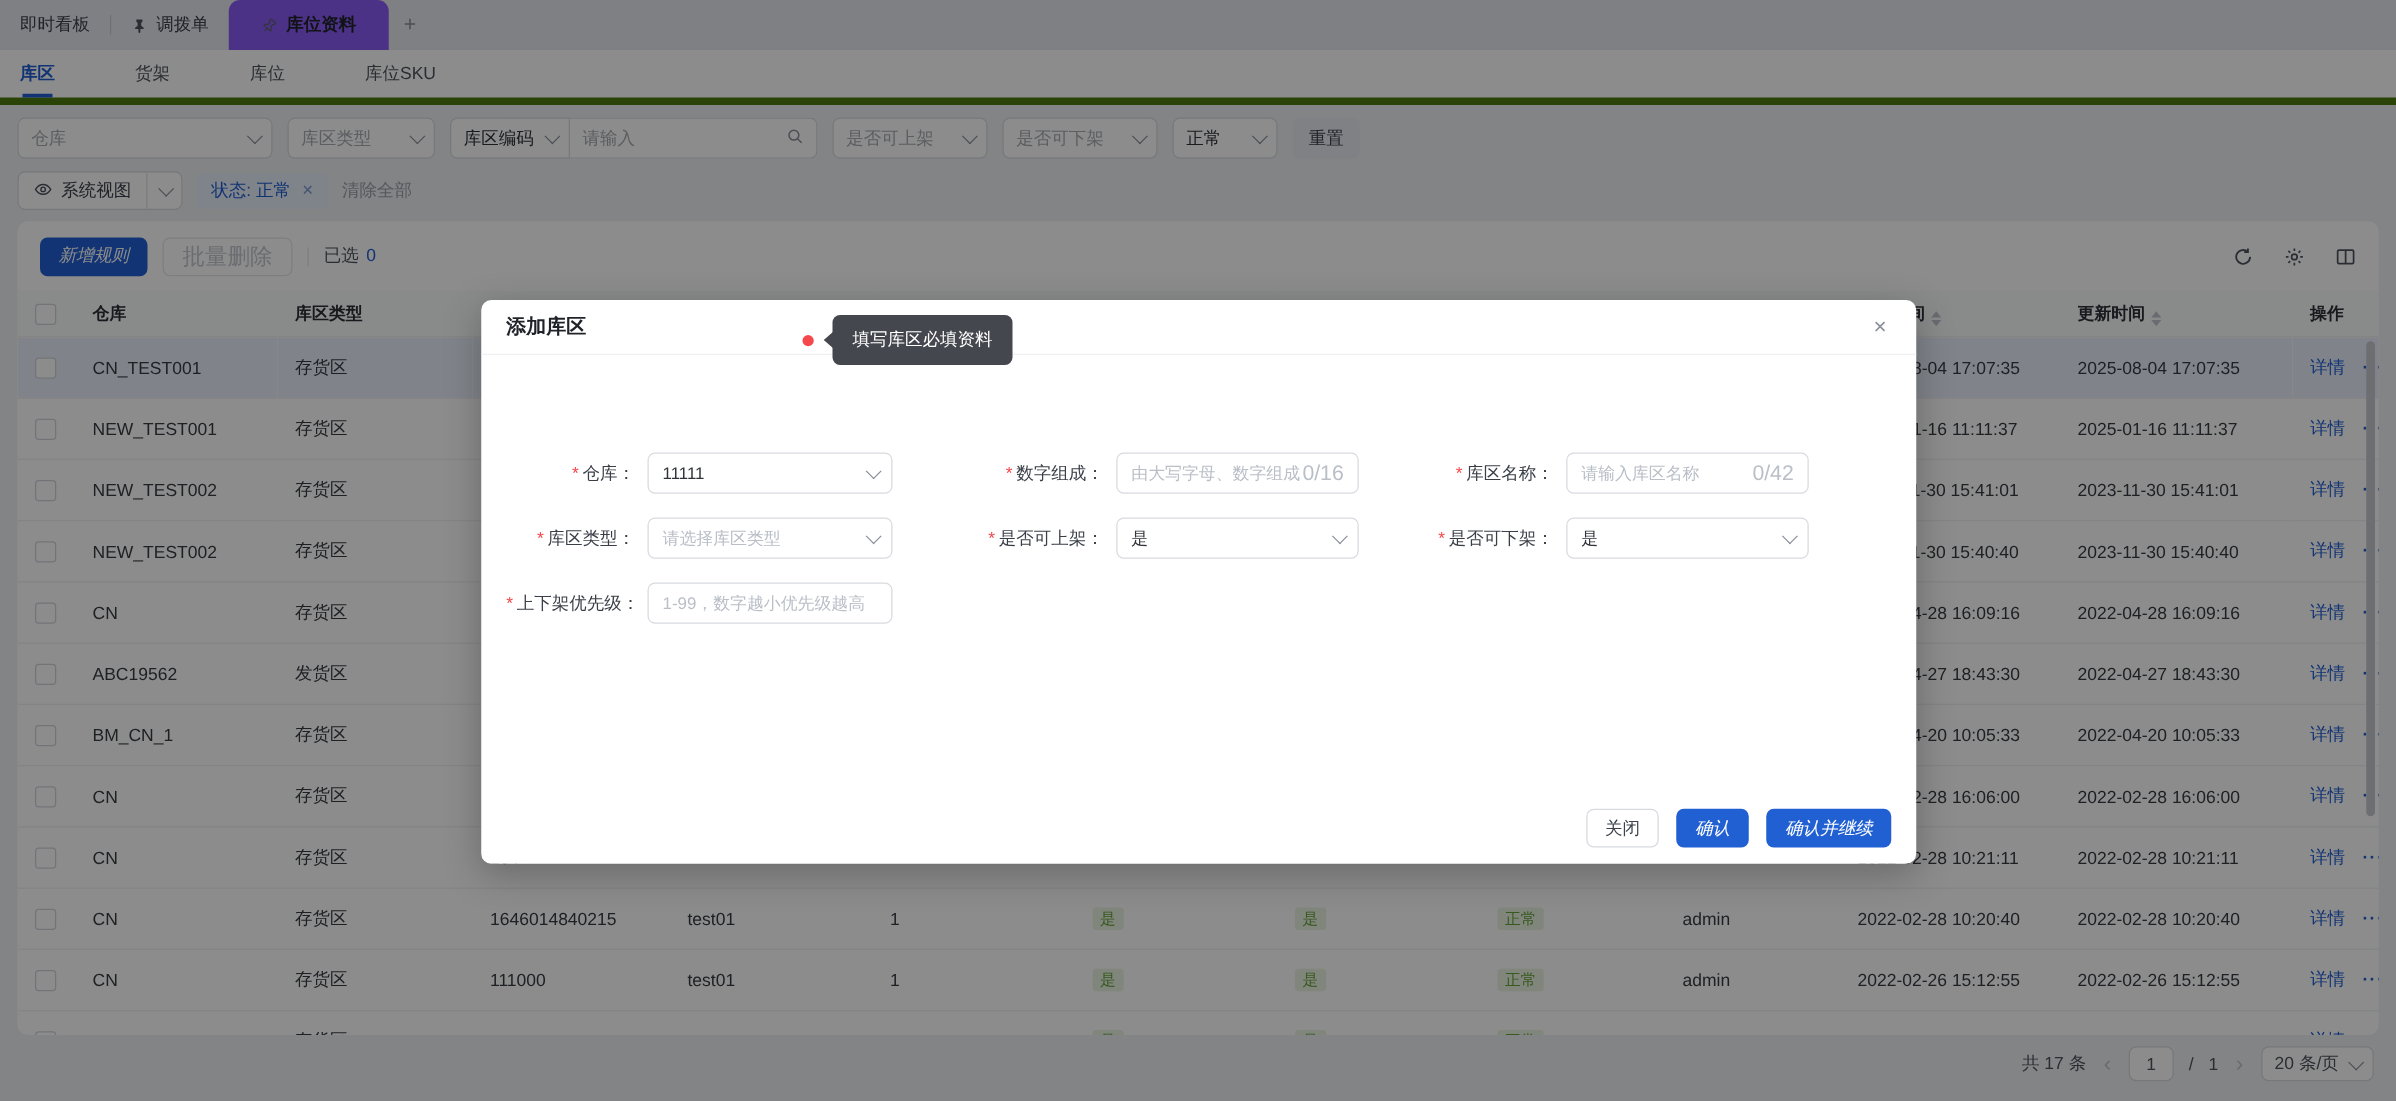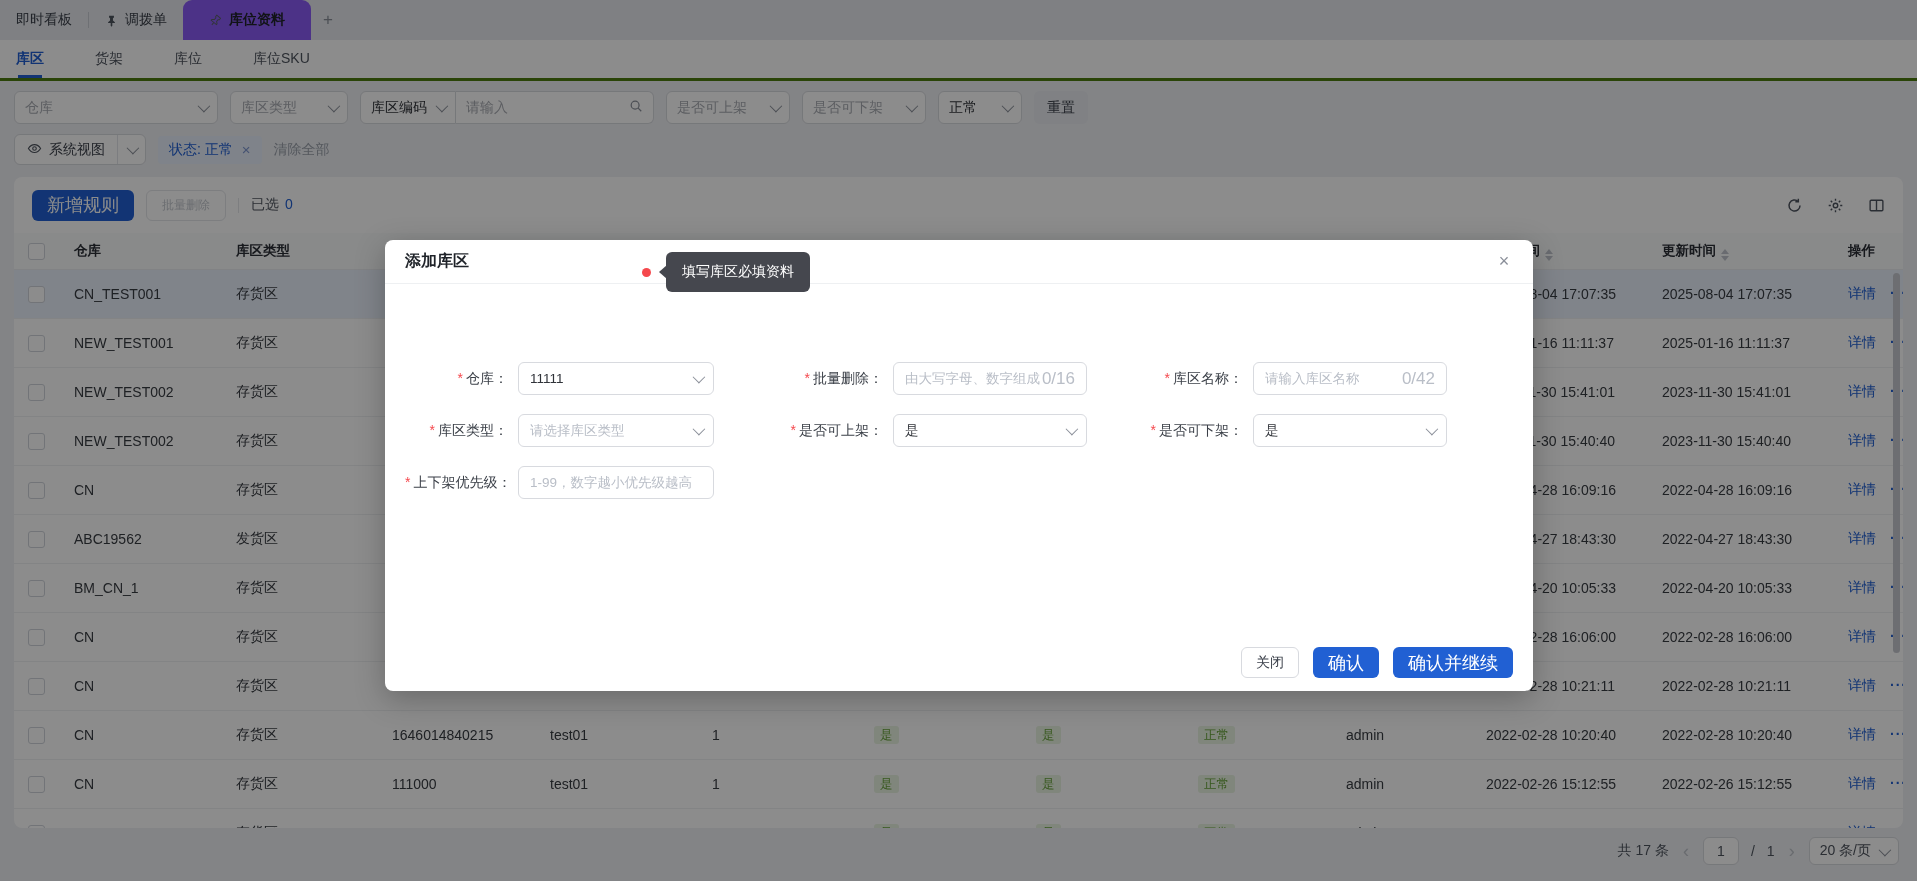--- a/index.html
+++ b/index.html
@@ -6,21 +6,21 @@
   .screen{position:relative;width:1917px;height:881px;overflow:hidden;
     font-family:"Liberation Sans","DejaVu Sans",sans-serif;font-size:14px;color:#333;background:#eef0f4;}
   
   .tabbar{height:40px;background:#e7eaef;display:flex;align-items:center;}
   .tab{display:flex;align-items:center;gap:7px;padding:0 16px;color:#3c414b;height:40px;cursor:pointer;}
   .tab-divider{width:1px;height:16px;background:#c9cdd4;}
   .tab-active{background:#8b5cf6;border-radius:9px 9px 0 0;height:40px;margin-top:0;font-weight:bold;color:#1f2329;padding:0 26px;}
   .tab-add{width:34px;height:40px;display:flex;align-items:center;justify-content:center;color:#8a8f99;font-size:17px;cursor:pointer;}
   .pin-icon{width:13px;height:13px;display:inline-block;}
   
-  .subnav{height:38px;background:#fff;border-bottom:3px solid #4d7c0f;display:flex;align-items:center;padding:0 16px;gap:51px;}
+  .subnav{height:38px;background:#fff;border-bottom:6px solid #4d7c0f;display:flex;align-items:center;padding:0 16px;gap:64px;}
   .subnav-item{position:relative;height:38px;display:flex;align-items:center;color:#4e545e;cursor:pointer;}
   .subnav-item.active{color:#2160d3;font-weight:bold;}
   .subnav-item.active::after{content:"";position:absolute;left:2px;right:2px;bottom:0;height:3px;background:#2160d3;}
   
   .filters{padding:10px 14px 0 14px;}
   .frow{display:flex;align-items:center;gap:12px;margin-bottom:10px;}
   .sel{height:33px;background:#fff;border:1px solid #d8dadf;border-radius:6px;display:flex;align-items:center;
     justify-content:space-between;padding:0 10px;box-sizing:border-box;color:#a8abb2;cursor:pointer;}
   .sel .val{color:#303339;}
   .chev{width:8px;height:8px;border-right:1.6px solid #8a8f99;border-bottom:1.6px solid #8a8f99;
@@ -33,22 +33,22 @@
   .viewgrp{display:flex;height:29px;background:#fff;border:1px solid #d8dadf;border-radius:6px;align-items:stretch;overflow:hidden;}
   .viewgrp .vmain{display:flex;align-items:center;gap:7px;padding:0 12px;color:#3c414b;cursor:pointer;}
   .viewgrp .vchev{display:flex;align-items:center;padding:0 9px;border-left:1px solid #e2e4e9;cursor:pointer;}
   .ftag{height:28px;background:#e7eefb;border-radius:4px;display:flex;align-items:center;gap:9px;
     padding:0 11px;color:#2160d3;cursor:default;}
   .ftag .x{cursor:pointer;color:#7e97cf;font-size:15px;}
   .clear-all{color:#9ba1ab;cursor:pointer;}
   
   .card{position:absolute;left:14px;top:177px;width:1889px;height:651px;background:#fff;border-radius:8px;overflow:hidden;}
   .toolbar{height:56px;display:flex;align-items:center;padding:0 18px;gap:12px;}
-  .btn-primary{height:31px;padding:0 15px;background:#2160d3;color:#fff;border:none;border-radius:6px;font-size:18px;cursor:pointer;}
-  .btn-disabled{height:31px;padding:0 15px;background:#fff;color:#c3c7ce;border:1px solid #e3e5e9;border-radius:6px;font-size:12px;}
+  .btn-primary{height:31px;padding:0 15px;background:#2160d3;color:#fff;border:none;border-radius:6px;font-size:14px;cursor:pointer;font-style:italic;}
+  .btn-disabled{height:31px;padding:0 15px;background:#fff;color:#c3c7ce;border:1px solid #e3e5e9;border-radius:6px;font-size:18px;}
   .tb-sep{width:1px;height:15px;background:#e3e5e9;}
   .selected-info{color:#4e545e;}
   .selected-info b{color:#2160d3;font-weight:normal;margin-left:6px;}
   .tool-icons{margin-left:auto;display:flex;align-items:center;gap:24px;color:#4e5460;}
   .tool-icons svg{display:block;cursor:pointer;}
   table.grid{border-collapse:collapse;table-layout:fixed;width:1889px;}
   table.grid th{height:36px;text-align:left;font-weight:bold;color:#2a2e35;font-size:13.5px;padding:0 0 0 14px;
     background:#fafbfc;border-bottom:1px solid #ebedf0;white-space:nowrap;overflow:hidden;}
   table.grid td{height:48px;padding:0 0 0 14px;border-bottom:1px solid #eef0f2;color:#383c42;
     white-space:nowrap;overflow:hidden;}
@@ -485,21 +485,21 @@
     <div class="m-form">
 
       <div class="fitem" style="left:20px;top:78px;">
         <span class="flabel" style="width:113px"><span class="req">*</span><span>仓库：</span></span>
         <div class="fctl" style="width:196px">
           <span class="fval">11111</span>
           <span class="chev" style="margin-left:auto"></span>
         </div>
       </div>
       <div class="fitem" style="left:398px;top:78px;">
-        <span class="flabel" style="width:110px"><span class="req">*</span><span>批量删除：</span></span>
+        <span class="flabel" style="width:110px"><span class="req">*</span><span>数字组成：</span></span>
         <div class="fctl" style="width:194px">
           <span class="ph">由大写字母、数字组成</span>
           <span class="cnt">0/16</span>
         </div>
       </div>
       <div class="fitem" style="left:758px;top:78px;">
         <span class="flabel" style="width:110px"><span class="req">*</span><span>库区名称：</span></span>
         <div class="fctl" style="width:194px">
           <span class="ph">请输入库区名称</span>
           <span class="cnt">0/42</span>

